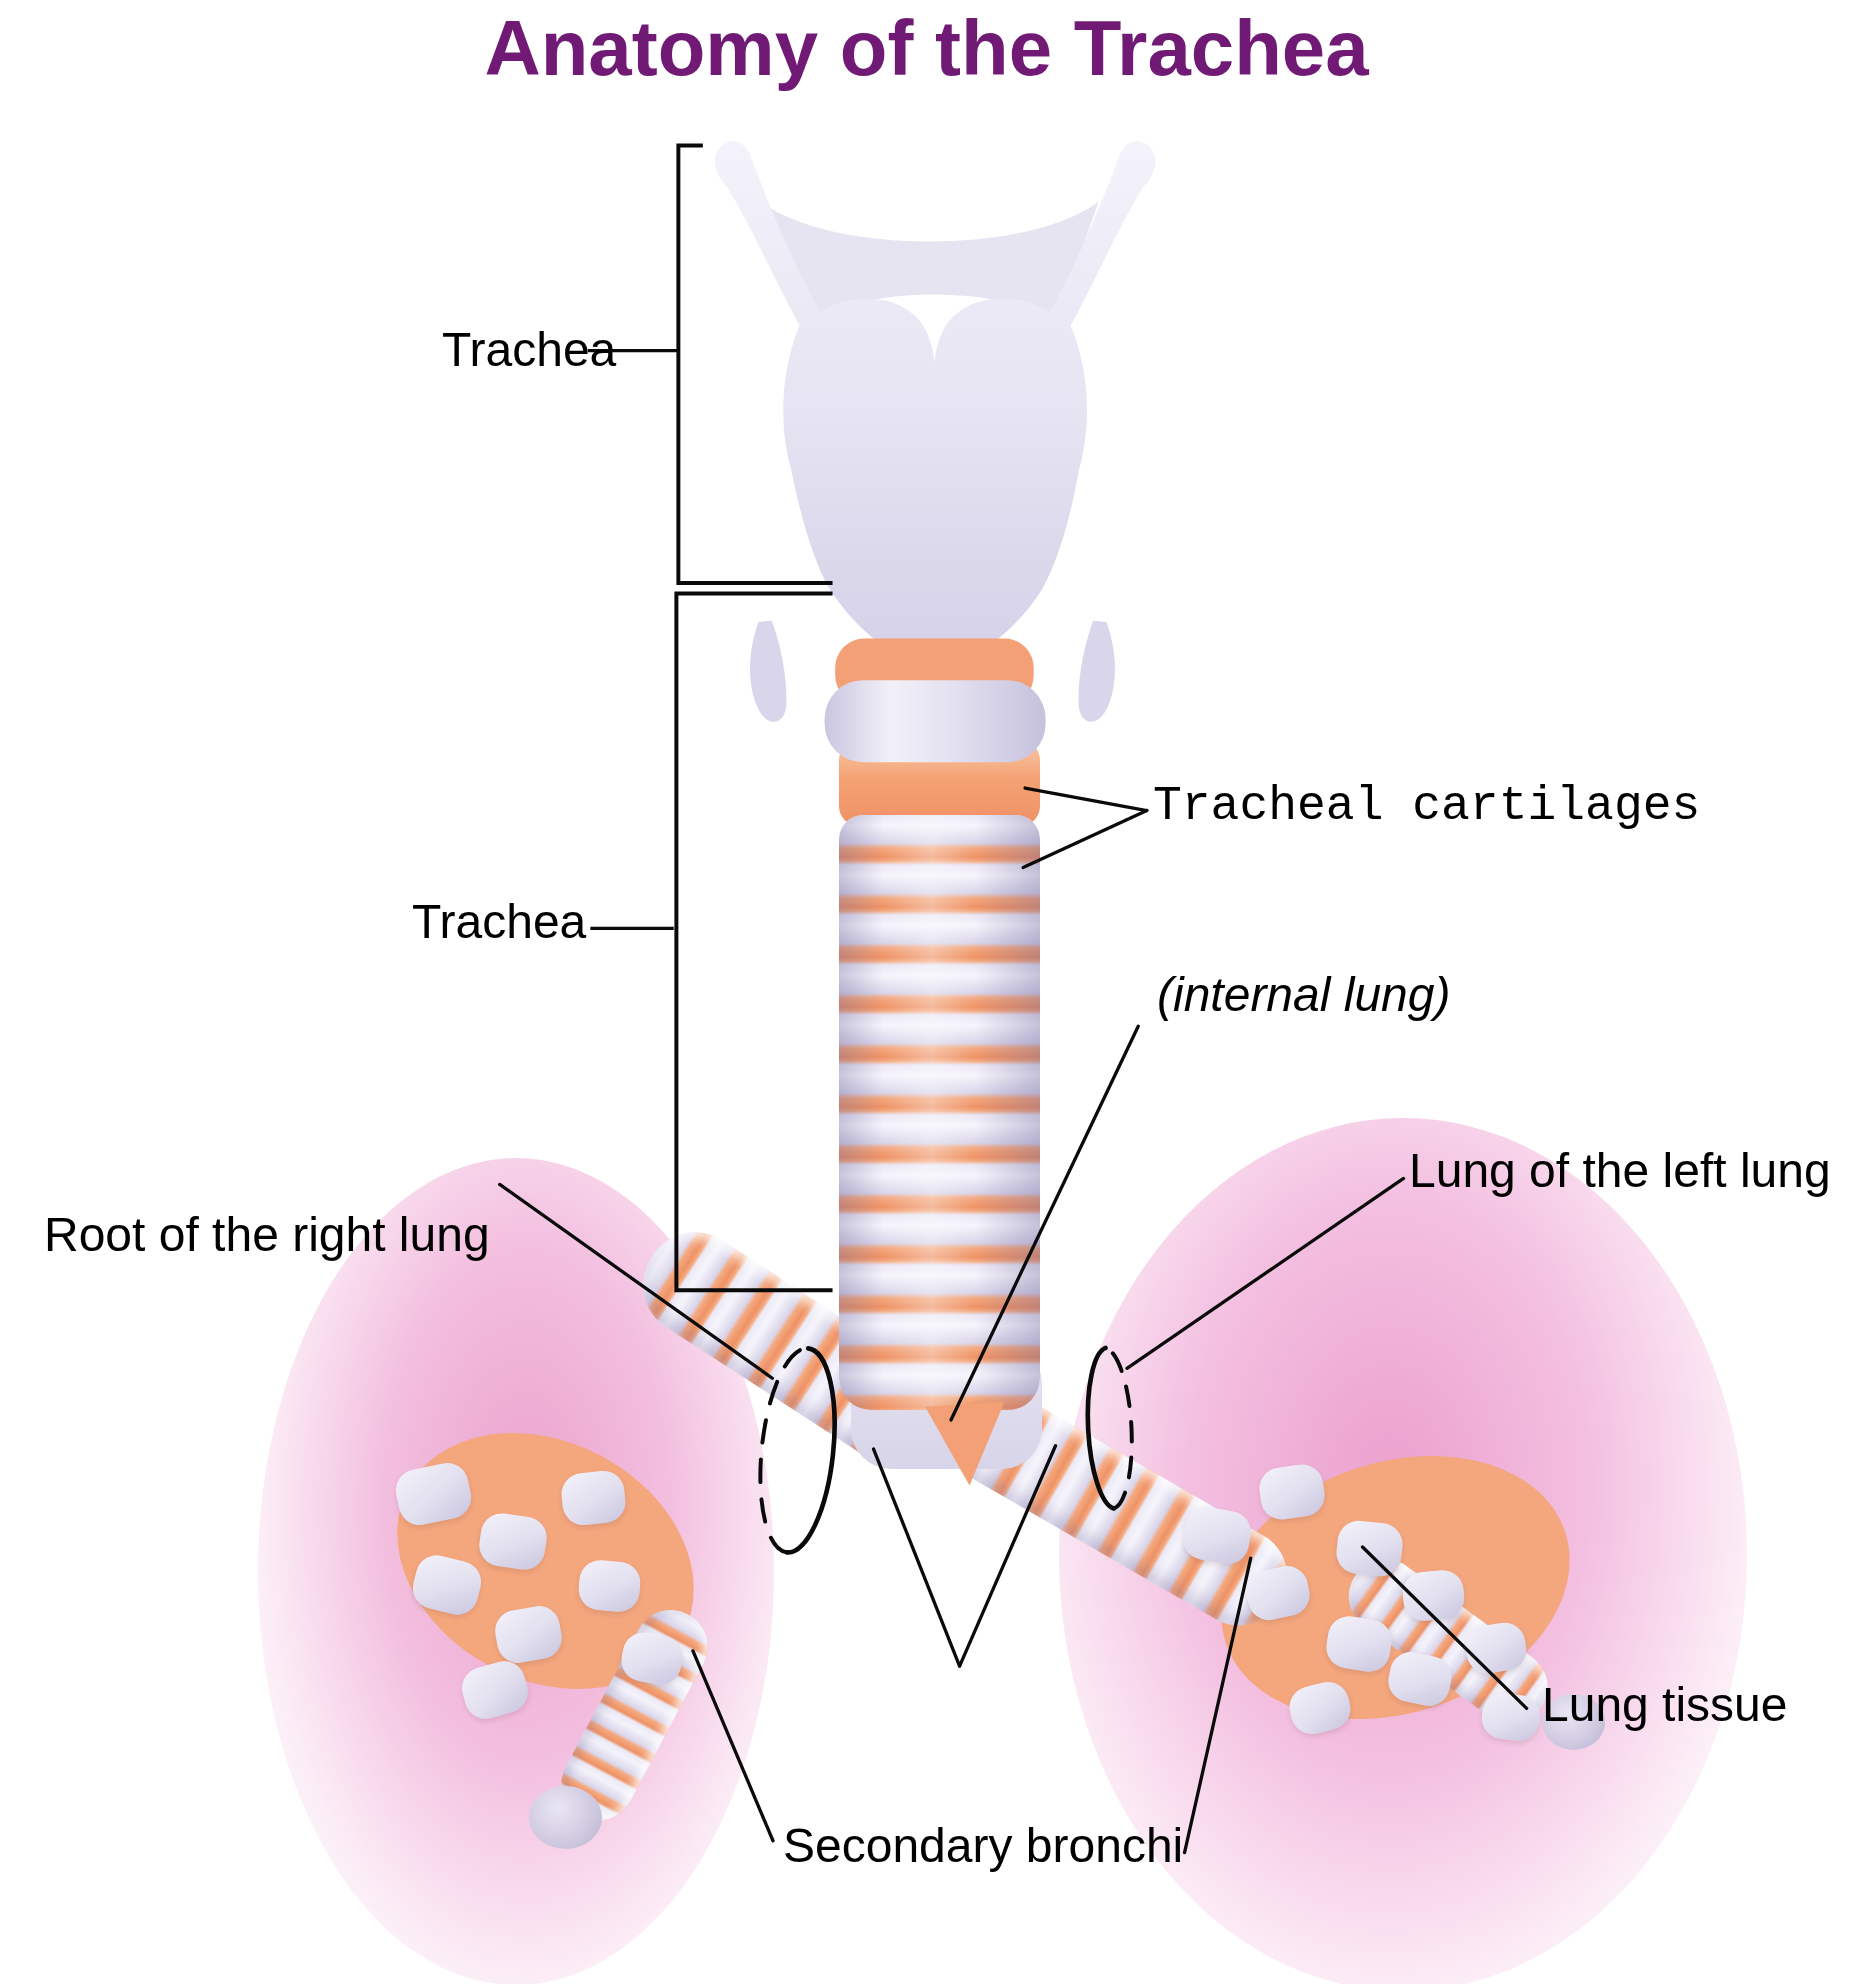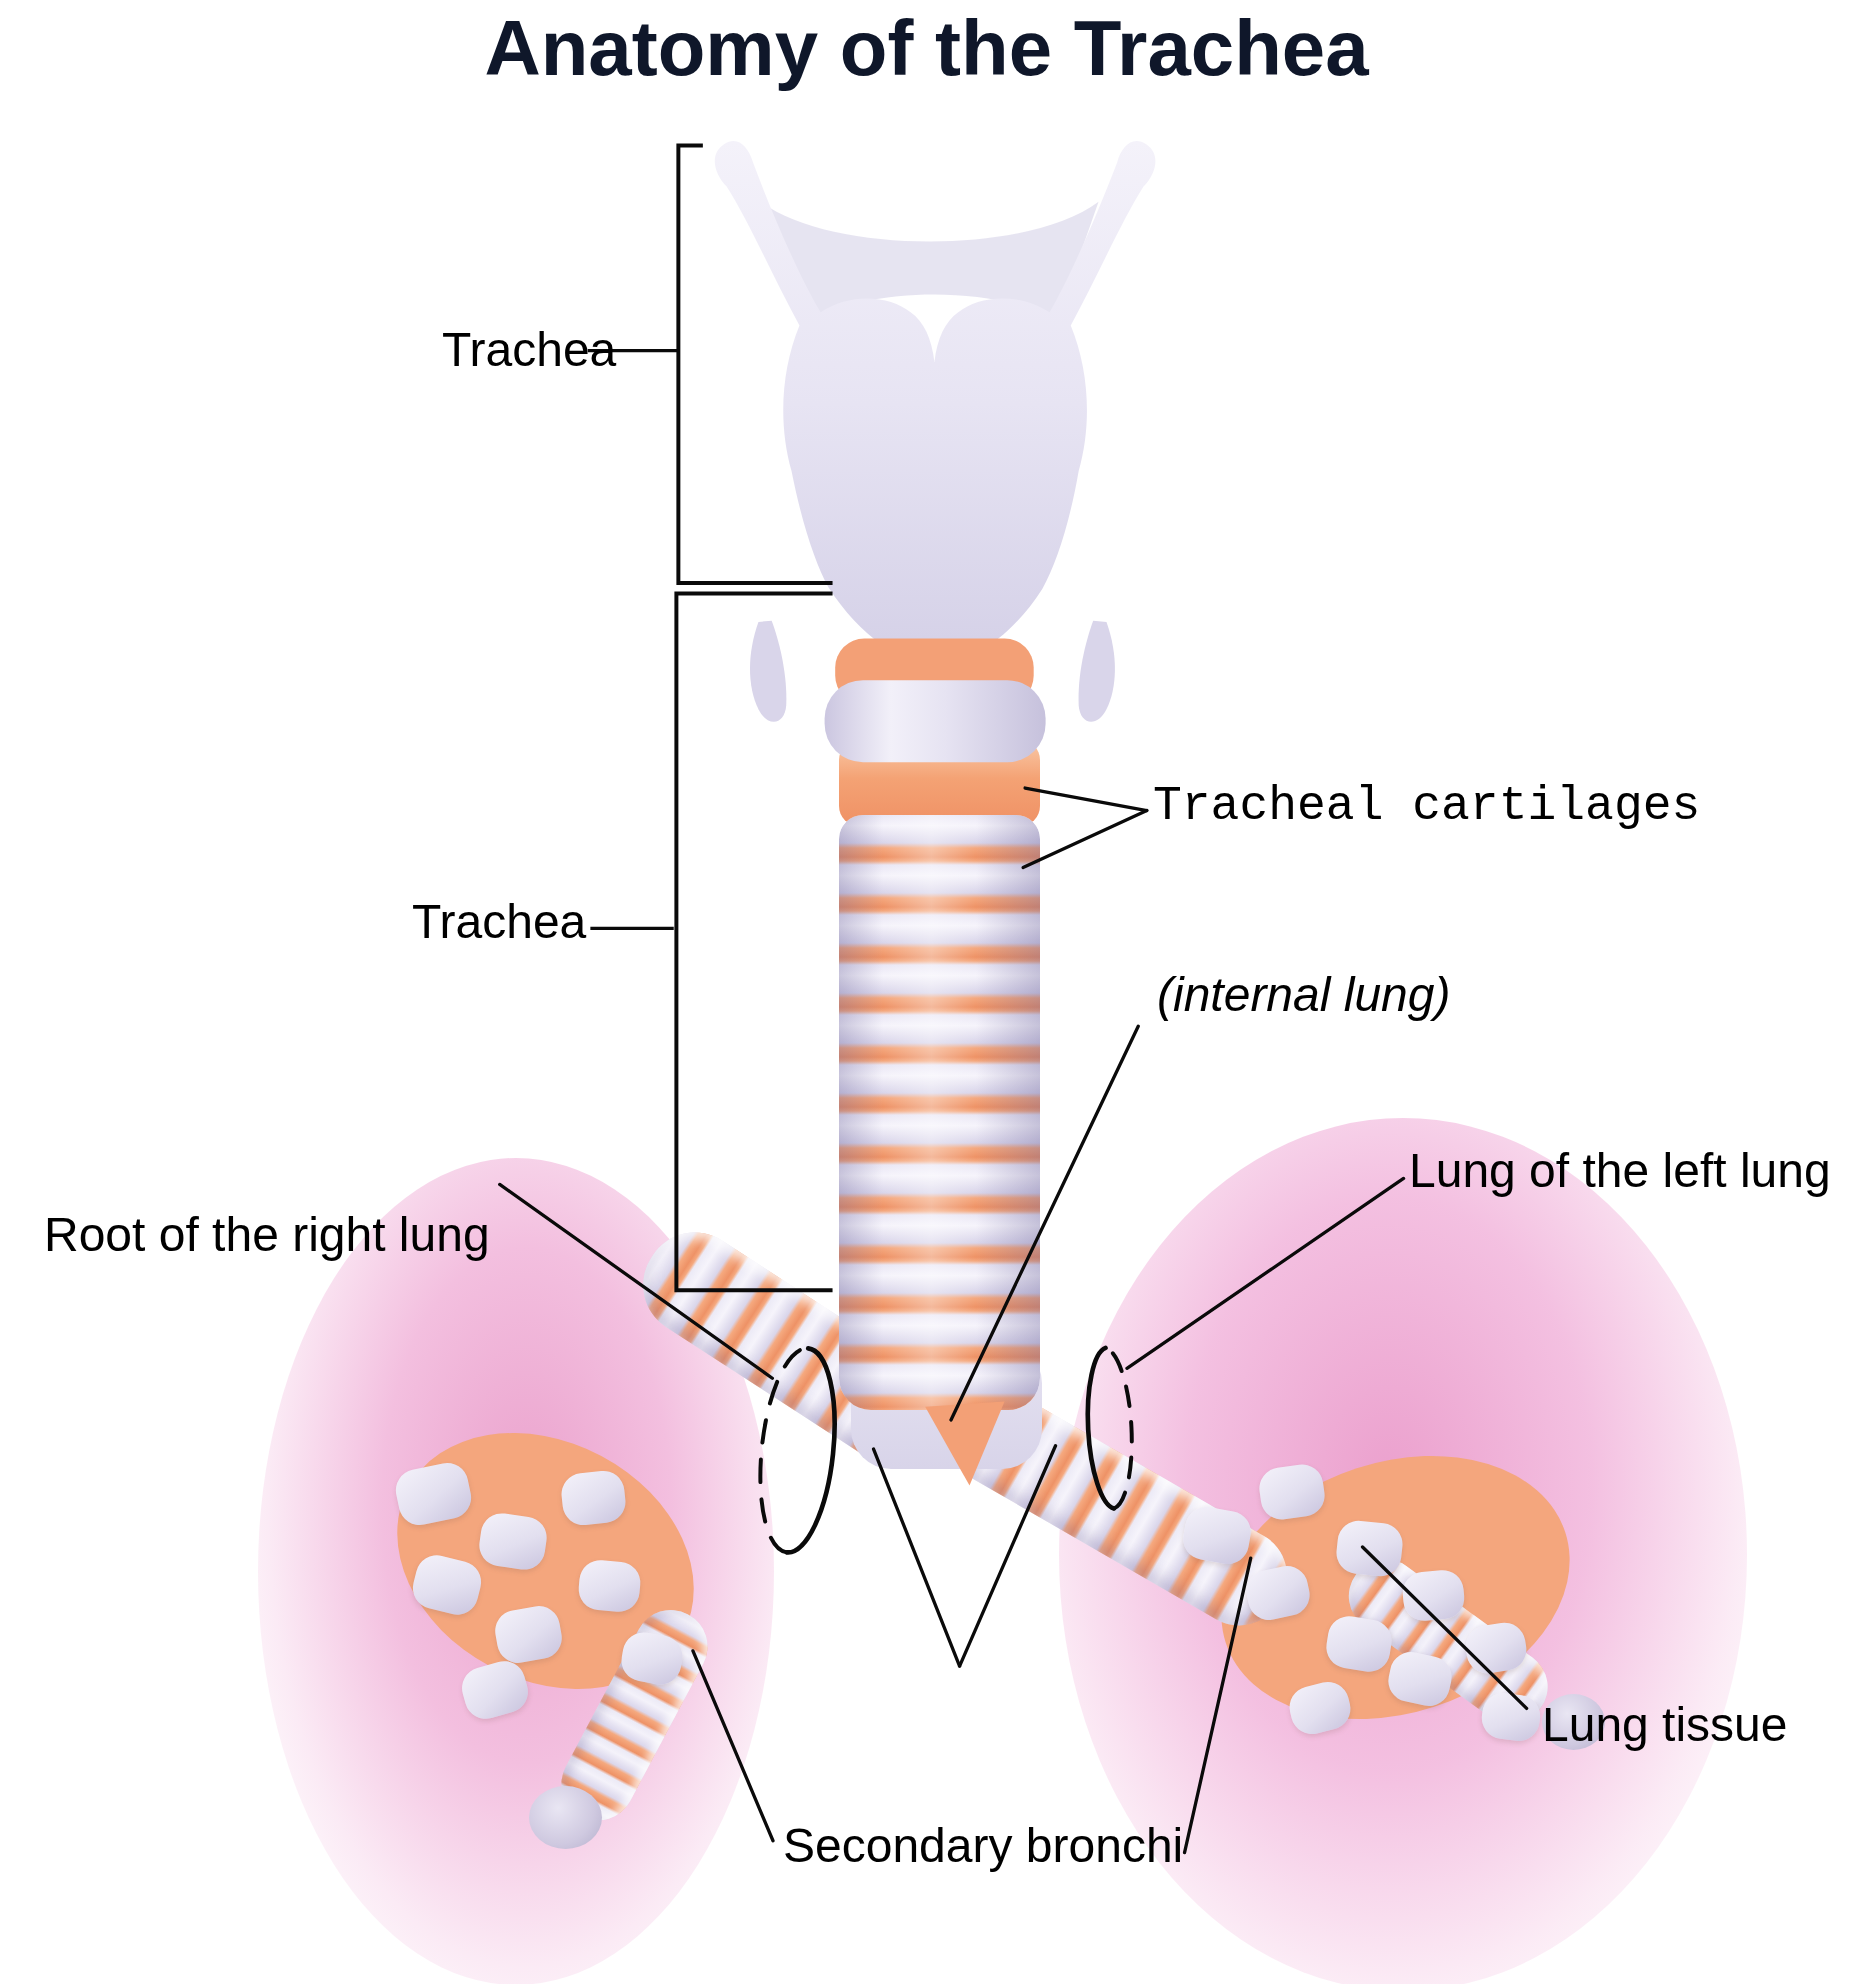--- a/index.html
+++ b/index.html
@@ -2,21 +2,21 @@
 <html style="font-size:10.6px"><head>
 <meta charset="utf-8">
 <style>
   html,body{margin:0;padding:0;background:#ffffff;}
   #canvas{
     position:relative;width:1853px;height:1985px;background:#ffffff;
     font-family:"Liberation Sans","DejaVu Sans",sans-serif;overflow:hidden;
   }
   .page-title{
     position:absolute;left:0;top:9.3px;width:1853px;text-align:center;
-    font-size:78px;font-weight:bold;color:#0f172a;line-height:1;letter-spacing:0;
+    font-size:78px;font-weight:bold;color:#701a75;line-height:1;letter-spacing:0;
   }
   .lbl{
     position:absolute;font-size:48px;line-height:1;color:#000;white-space:nowrap;
   }
   .lbl .it{font-style:italic;}
   .carina-block{line-height:50px;}
   
   .lung{position:absolute;border-radius:50%;}
   .lung.left{
     left:258px;top:1158px;width:516px;height:827px;
@@ -190,17 +190,17 @@
   <div class="lbl" style="left:442px;top:326px;">Trachea</div>
   <div class="lbl" style="left:412px;top:898px;">Trachea</div>
   <div class="lbl" style="left:1153px;top:782px;font-family:Liberation Mono, monospace;">Tracheal cartilages</div>
 
   <div class="lbl carina-block" style="left:1153px;top:970px;">
     <div class="it" style="margin-left:4px;">(internal lung)</div>
   </div>
 
   <div class="lbl" style="left:44px;top:1211px;">Root of the right lung</div>
   <div class="lbl" style="left:1409px;top:1147px;">Lung of the left lung</div>
-  <div class="lbl" style="left:1542px;top:1681px;margin-top:20px;">Lung tissue</div>
+  <div class="lbl" style="left:1542px;top:1681px;">Lung tissue</div>
   <div class="lbl" style="left:783px;top:1822px;">Secondary bronchi</div>
 
 </div>
 
 
 </body></html>

